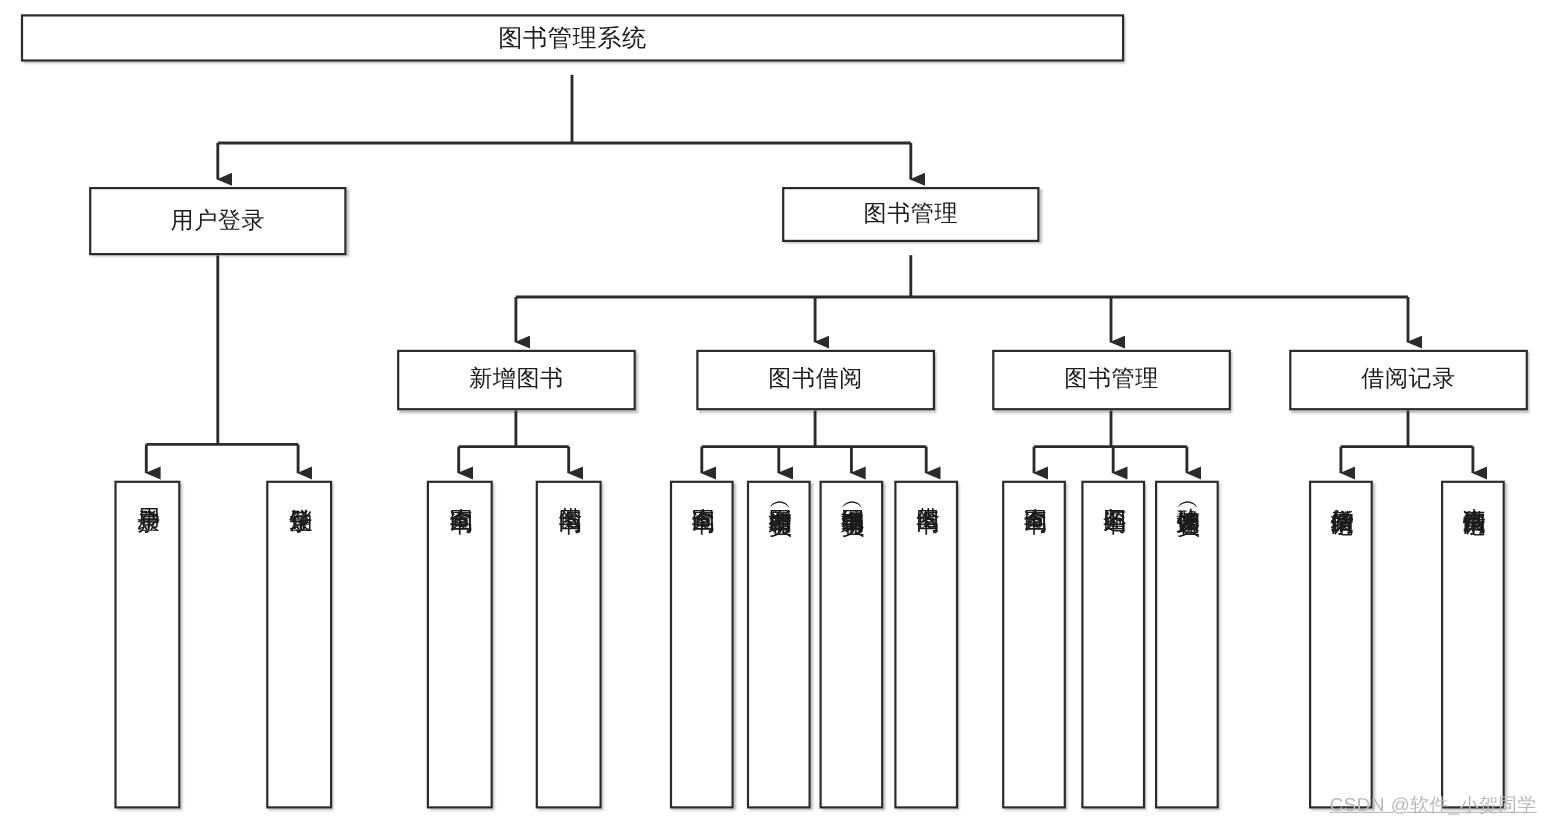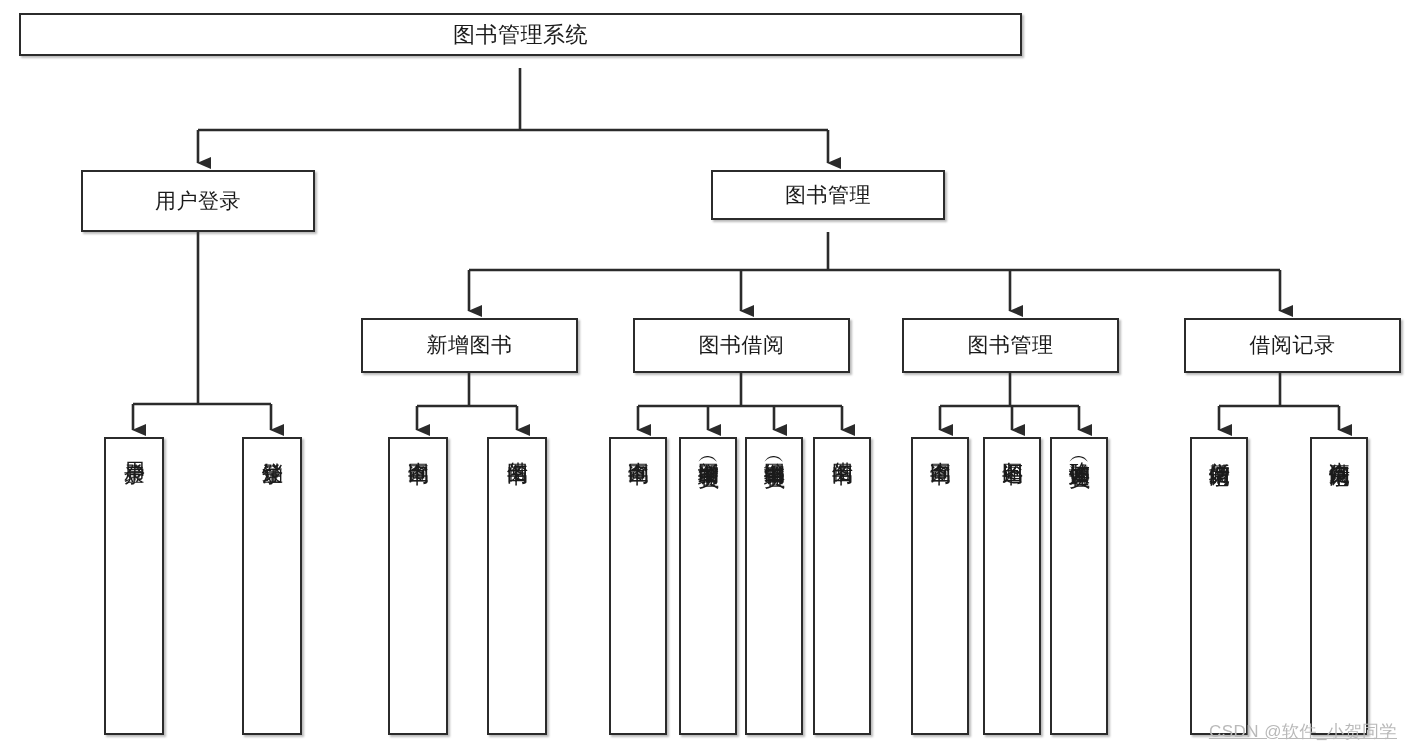--- a/index.html
+++ b/index.html
@@ -135,21 +135,21 @@
 
   <div class="node" style="left:361px; top:318px; width:217px; height:55px;">
     <span class="label">新增图书</span>
   </div>
   <div class="node" style="left:633px; top:318px; width:217px; height:55px;">
     <span class="label">图书借阅</span>
   </div>
   <div class="node" style="left:902px; top:318px; width:217px; height:55px;">
     <span class="label">图书管理</span>
   </div>
-  <div class="node" style="left:1172px; top:318px; width:217px; height:55px;margin-left:12px;">
+  <div class="node" style="left:1172px; top:318px; width:217px; height:55px;">
     <span class="label">借阅记录</span>
   </div>
 
   <div class="node leaf" style="left:104px; top:437px; width:60px; height:298px;">
     <span class="label">用户登录</span>
   </div>
   <div class="node leaf" style="left:242px; top:437px; width:60px; height:298px;">
     <span class="label">注销登录</span>
   </div>
 

